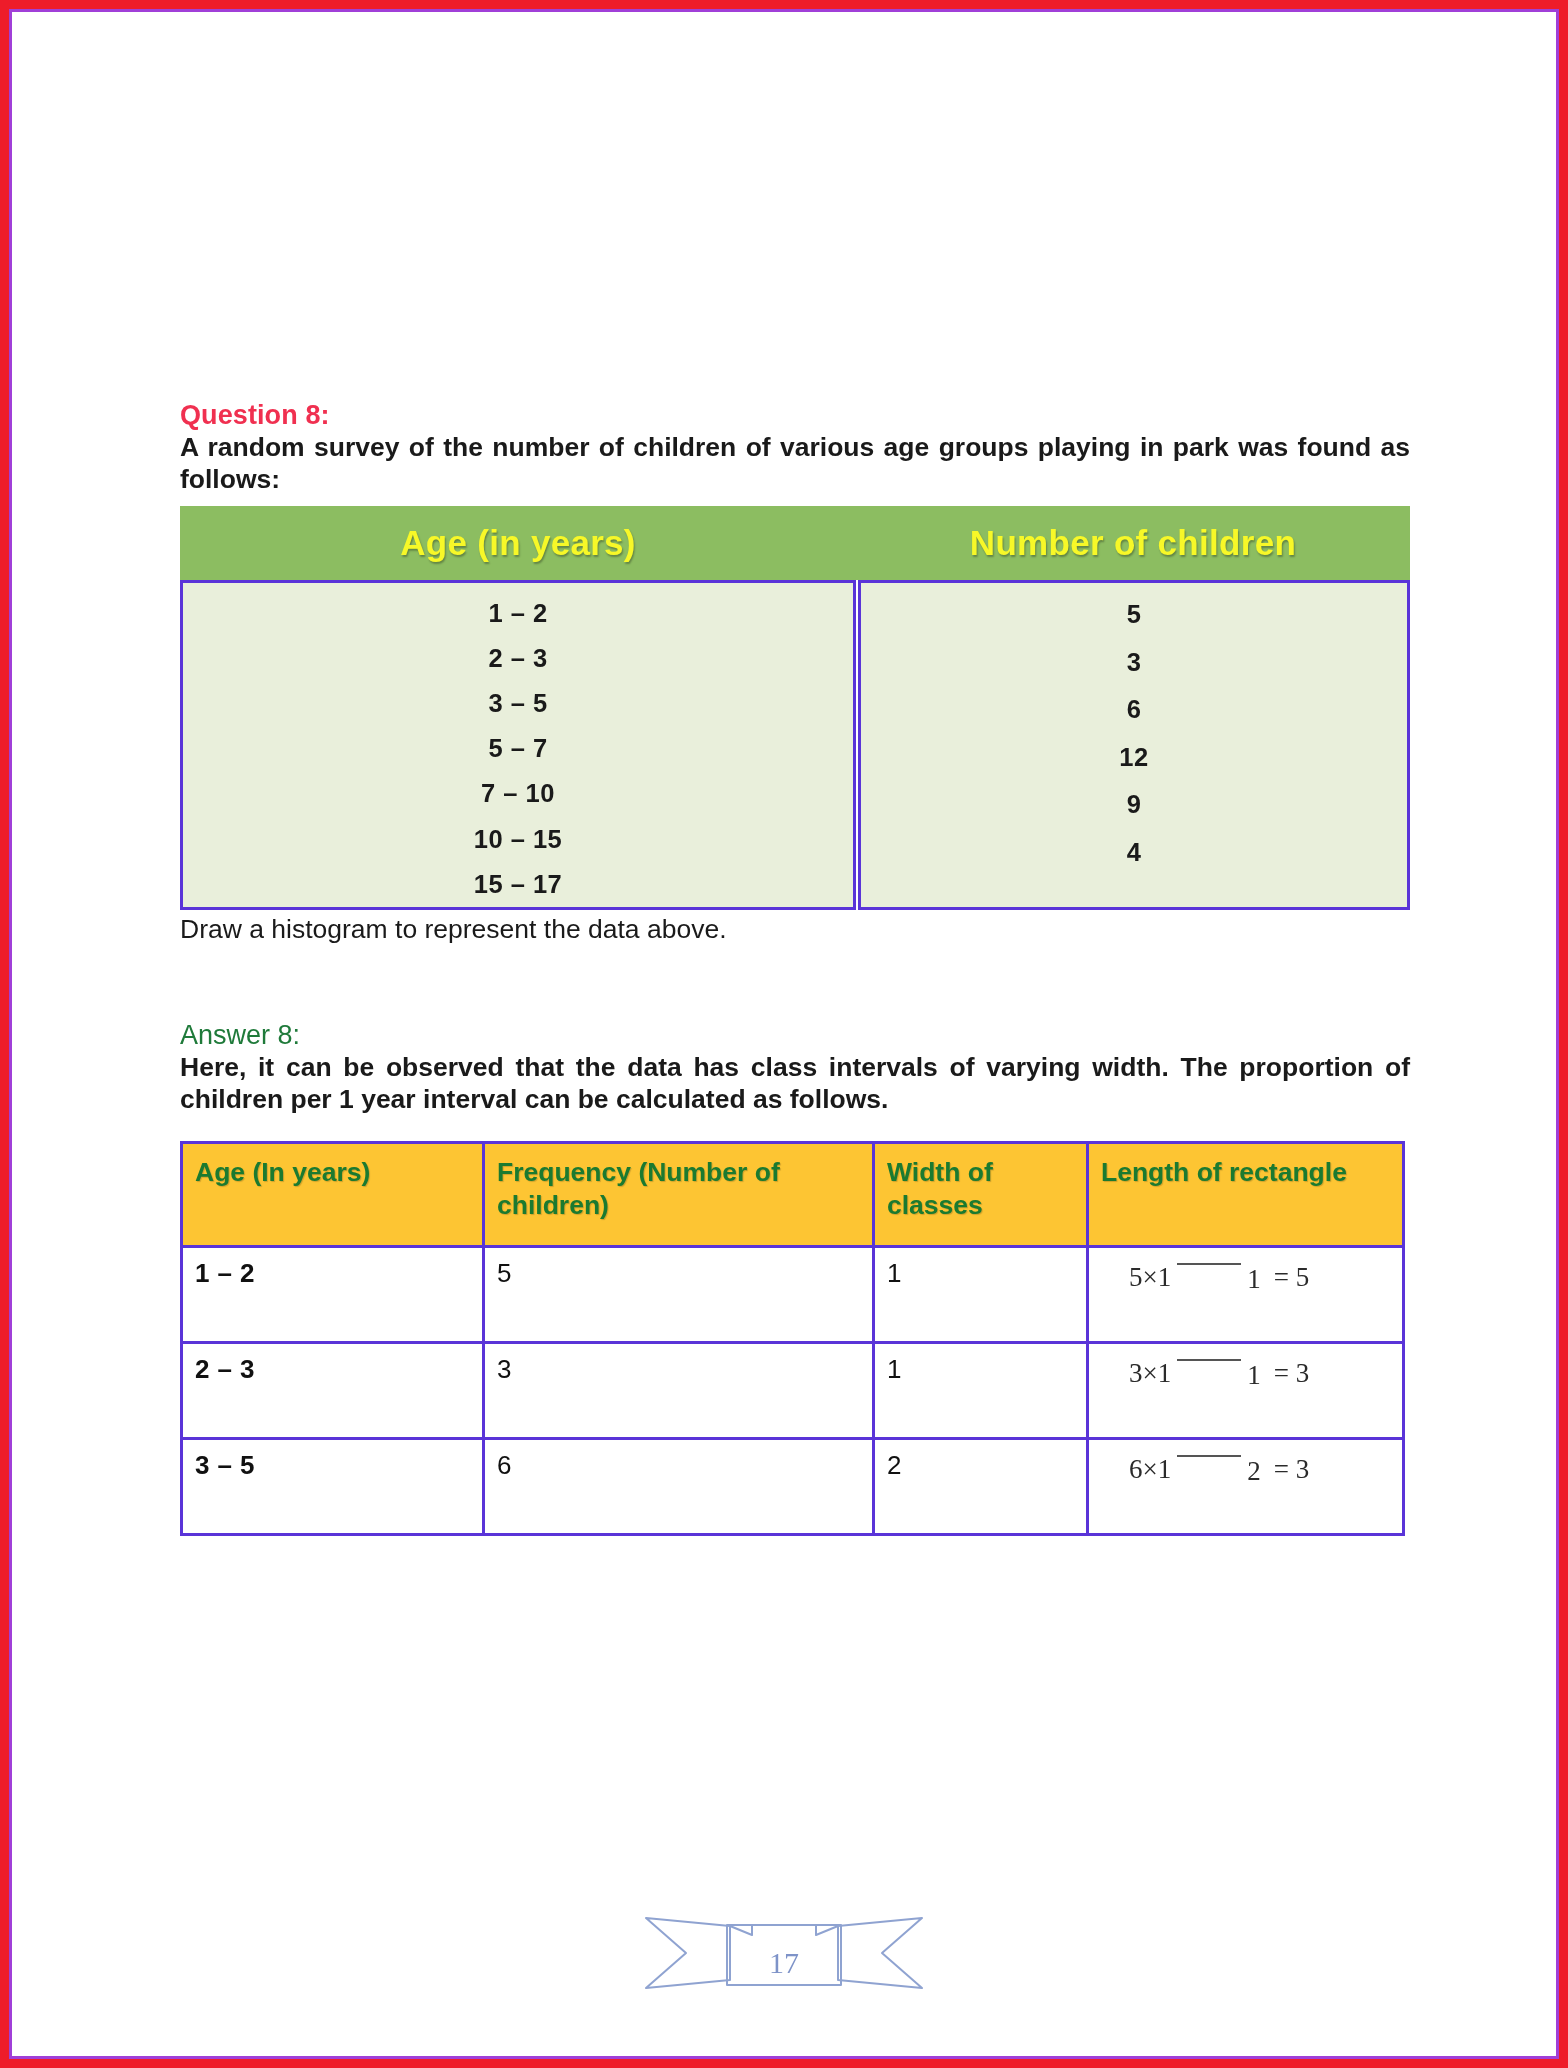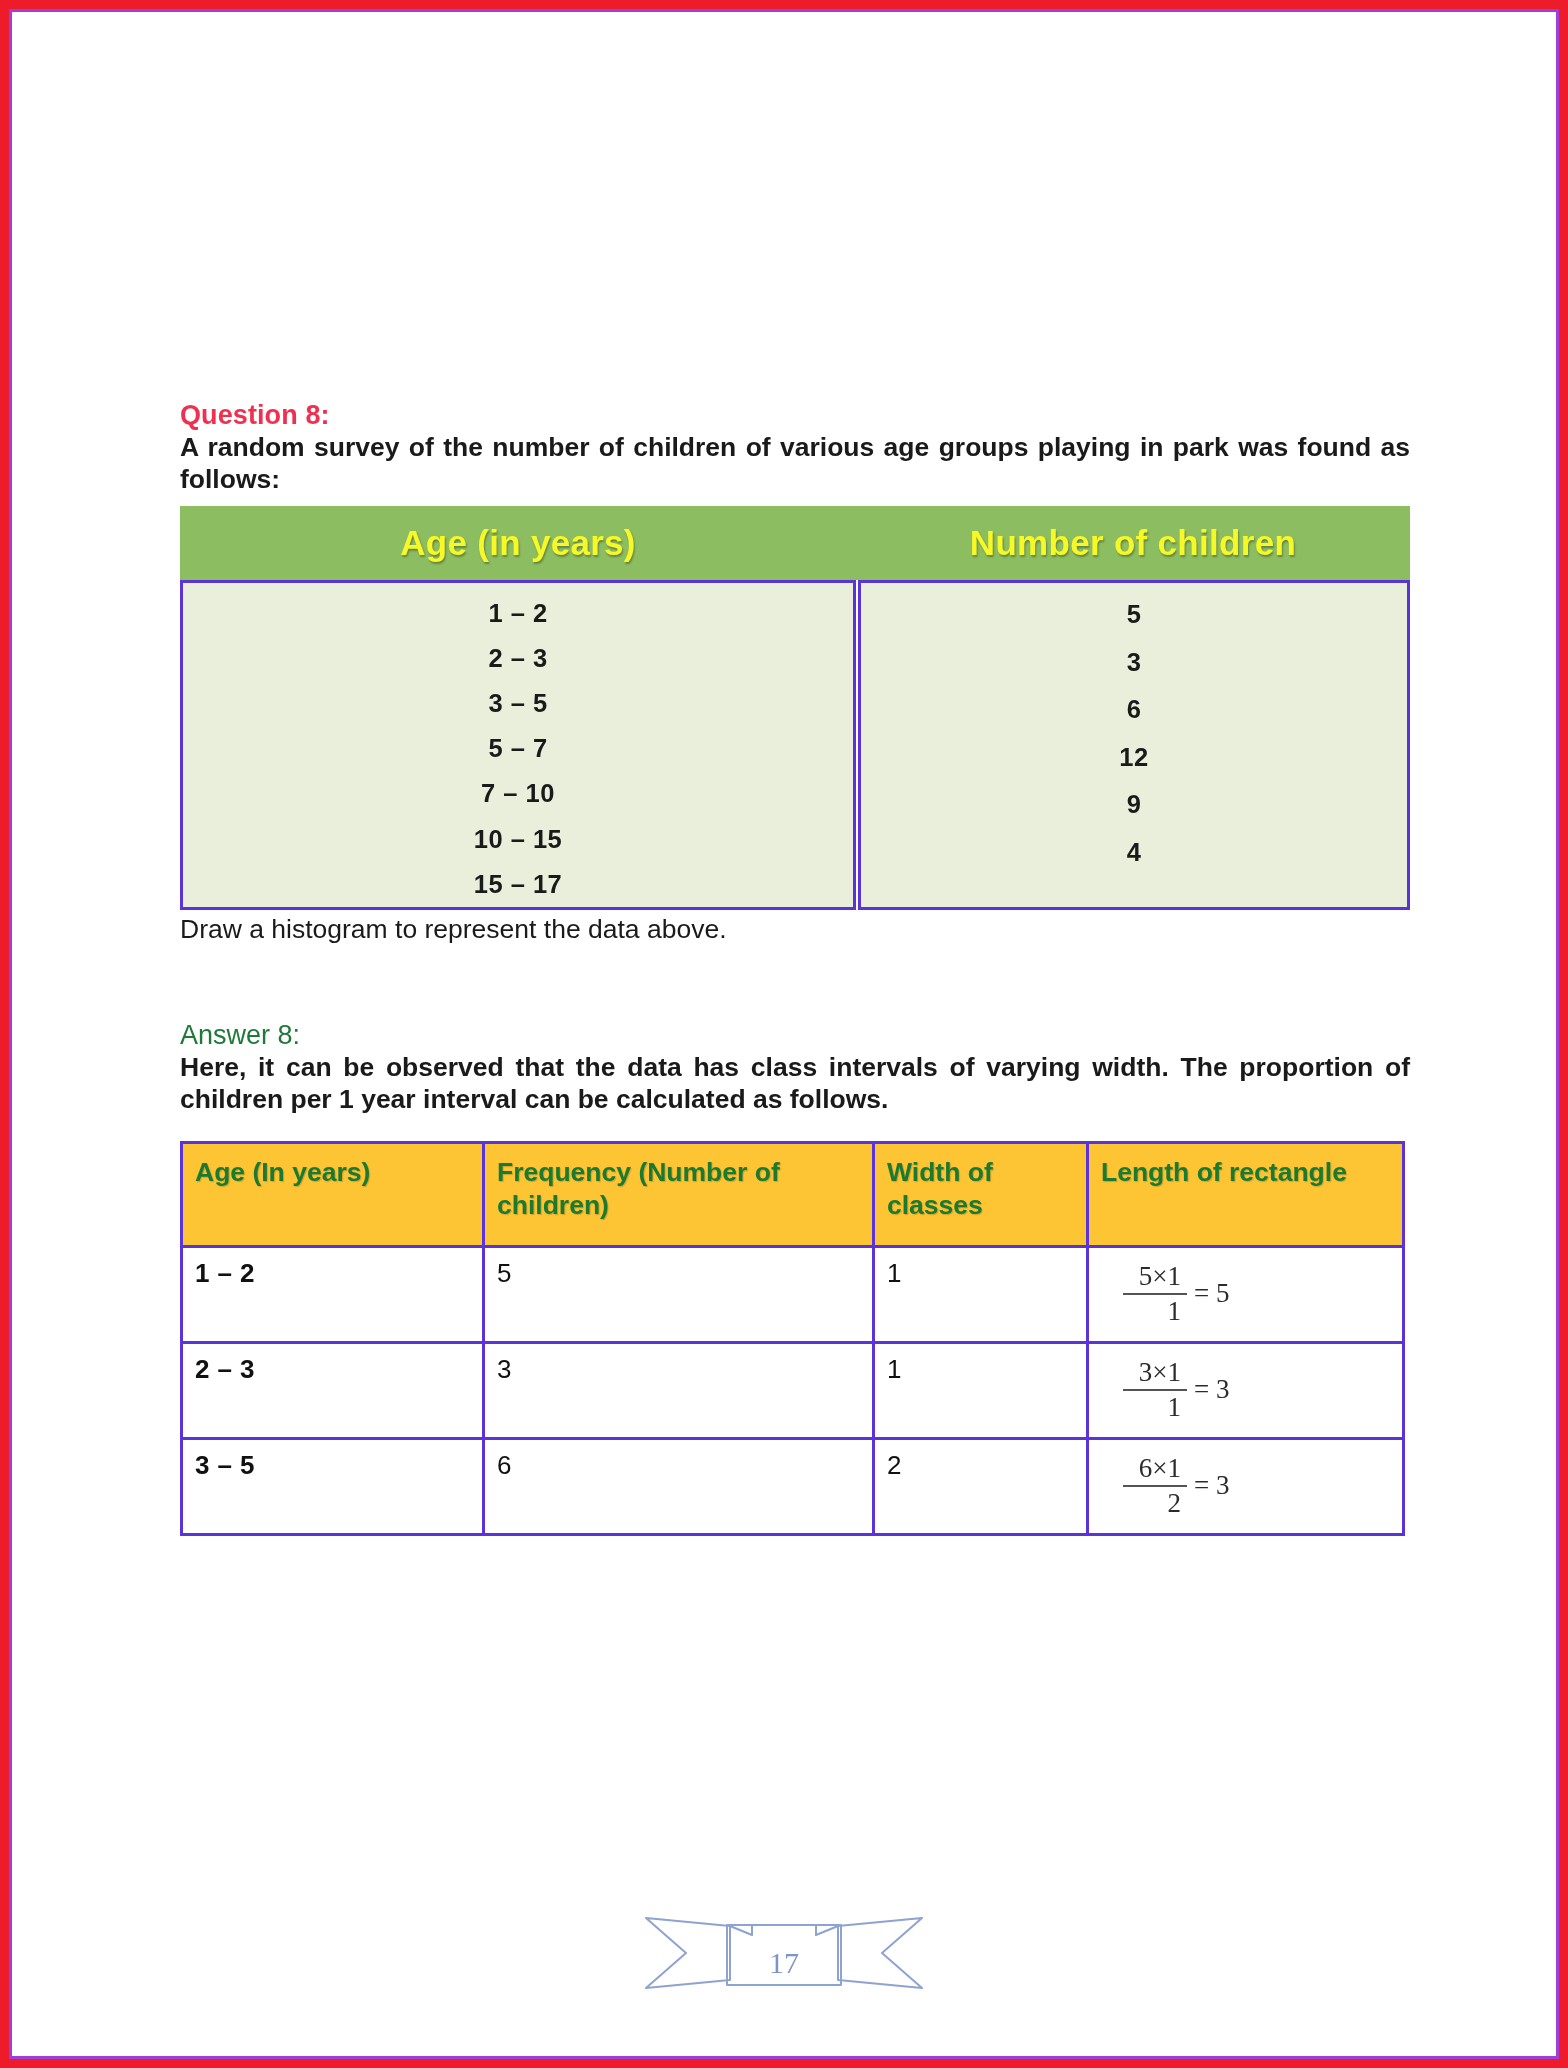--- a/index.html
+++ b/index.html
@@ -184,22 +184,21 @@
     display: inline-flex;
     align-items: center;
     font-family: "Liberation Serif", serif;
     font-size: 27px;
     color: #2b2b2b;
     margin-left: 22px;
     margin-top: 4px;
   }
   .frac {
     display: inline-flex;
-    flex-direction: column;
-    align-items: flex-end;
+    align-items: flex-start;
     vertical-align: middle;
     line-height: 1.05;
   }
   .frac .num {
     padding: 0 6px 2px 6px;
     white-space: nowrap;
   }
   .frac .bar {
     width: 100%;
     min-width: 64px;

